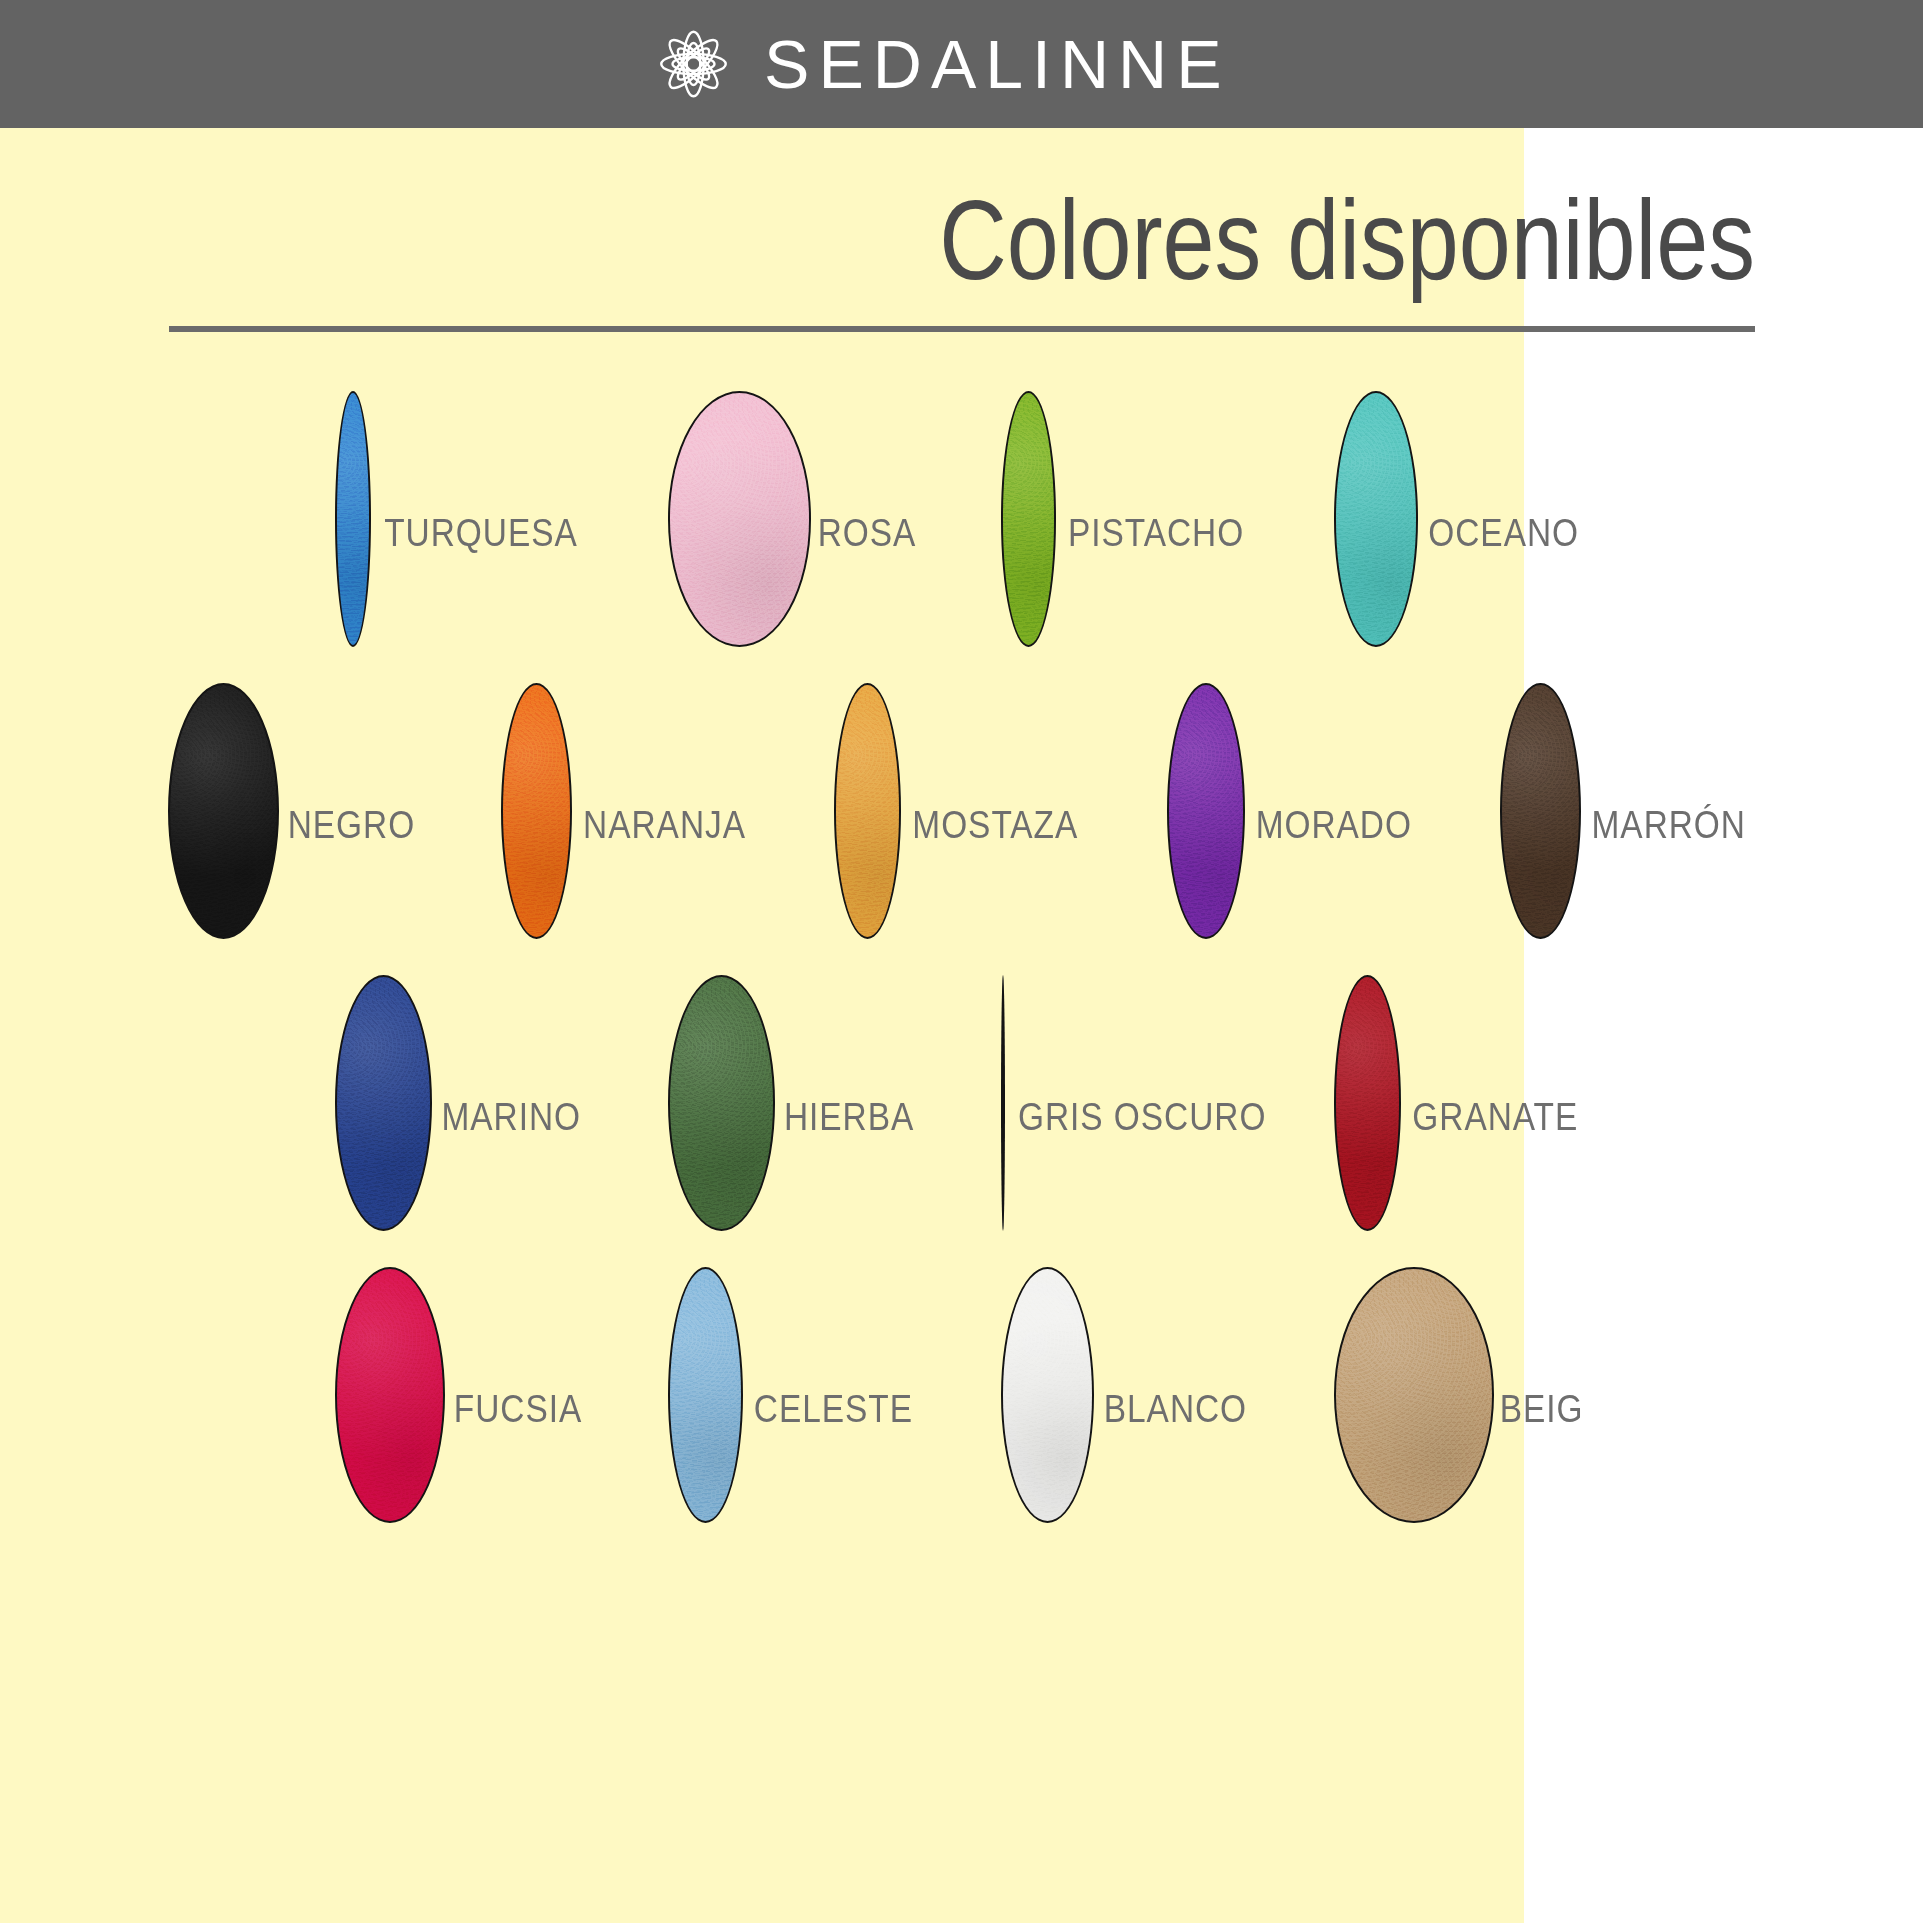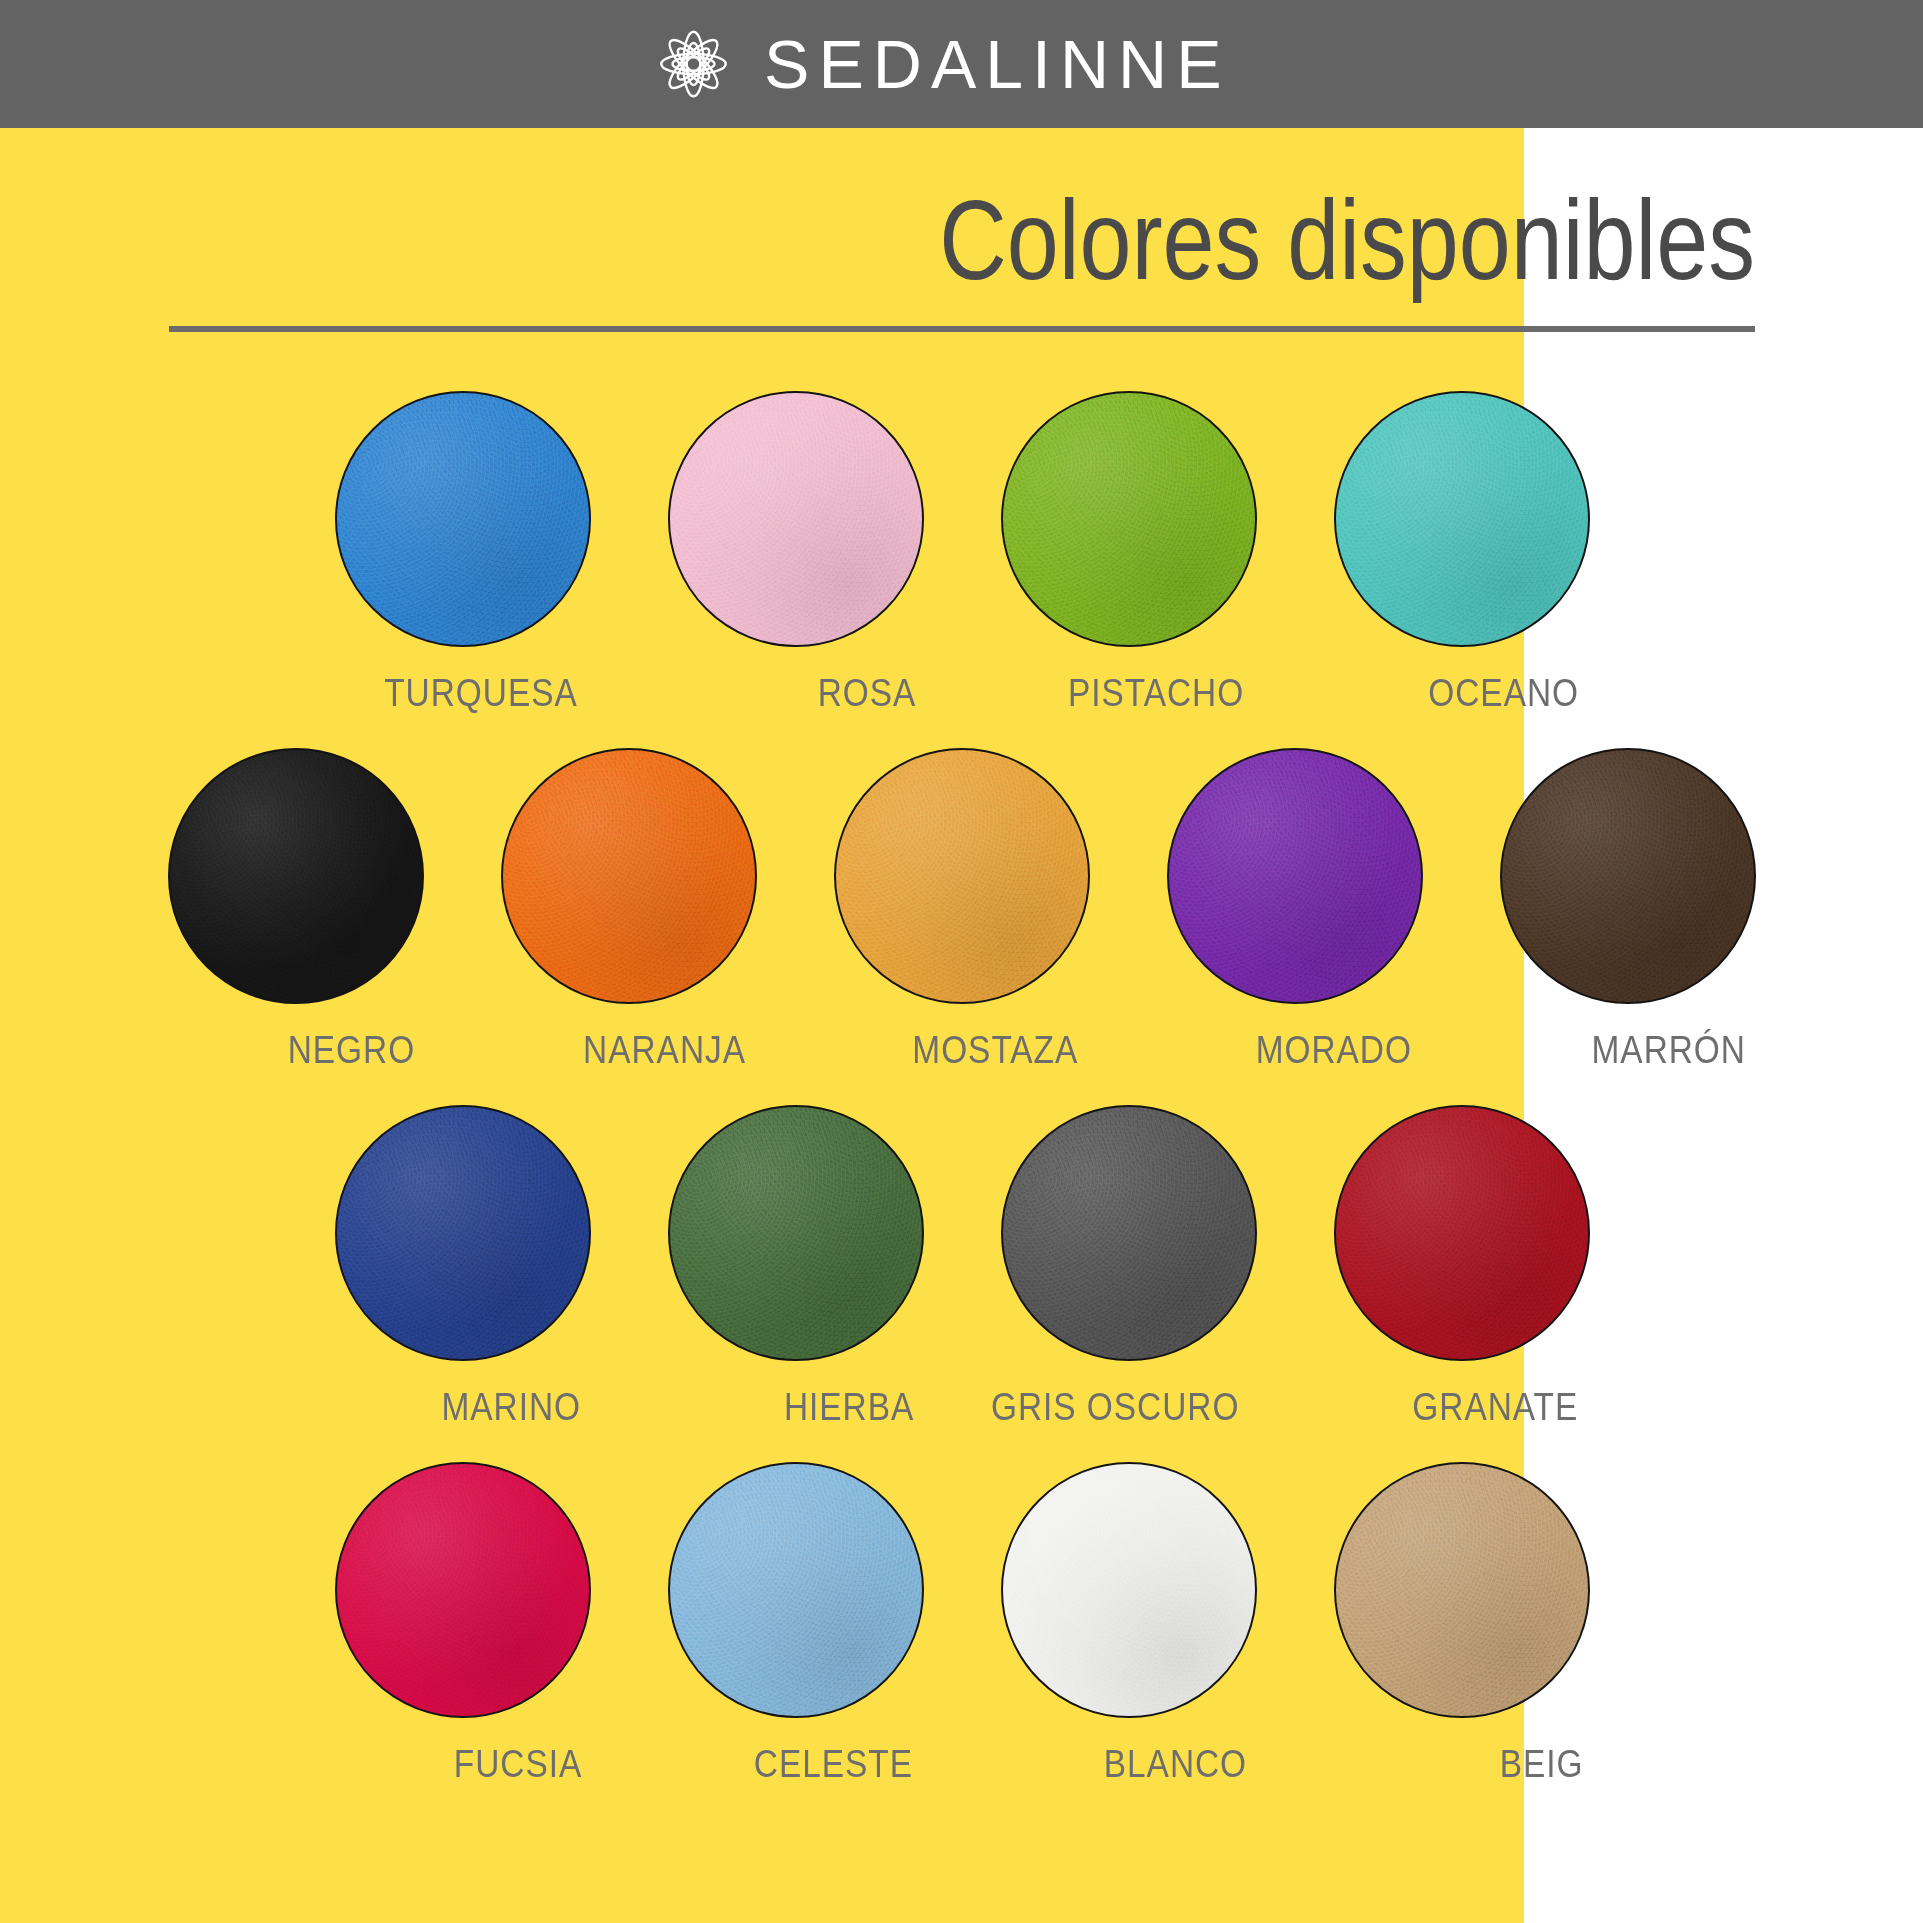--- a/index.html
+++ b/index.html
@@ -10,21 +10,21 @@
     height: 1924px;
     background: #ffffff;
     font-family: "Liberation Sans", "DejaVu Sans", sans-serif;
     overflow: hidden;
   }
 
   .page {
     position: relative;
     width: 1524px;
     height: 1924px;
-    background: #fde047;
+    background: #fef9c3;
   }
 
   
   .header {
     position: absolute;
     top: 0; left: 0;
     width: 1924px;
     height: 128px;
     background: #636363;
     display: flex;
@@ -88,22 +88,21 @@
   }
   .srow {
     display: flex;
     justify-content: center;
     gap: 77px;
     margin-bottom: 36px;
   }
   .swatch {
     width: 256px;
     display: flex;
-    flex-direction: column;
-    align-items: flex-end;
+    align-items: center;
   }
   .disc-wrap {
     width: 256px;
     height: 256px;
     position: relative;
   }
   .disc {
     position: absolute;
     inset: 0;
     border-radius: 50%;

